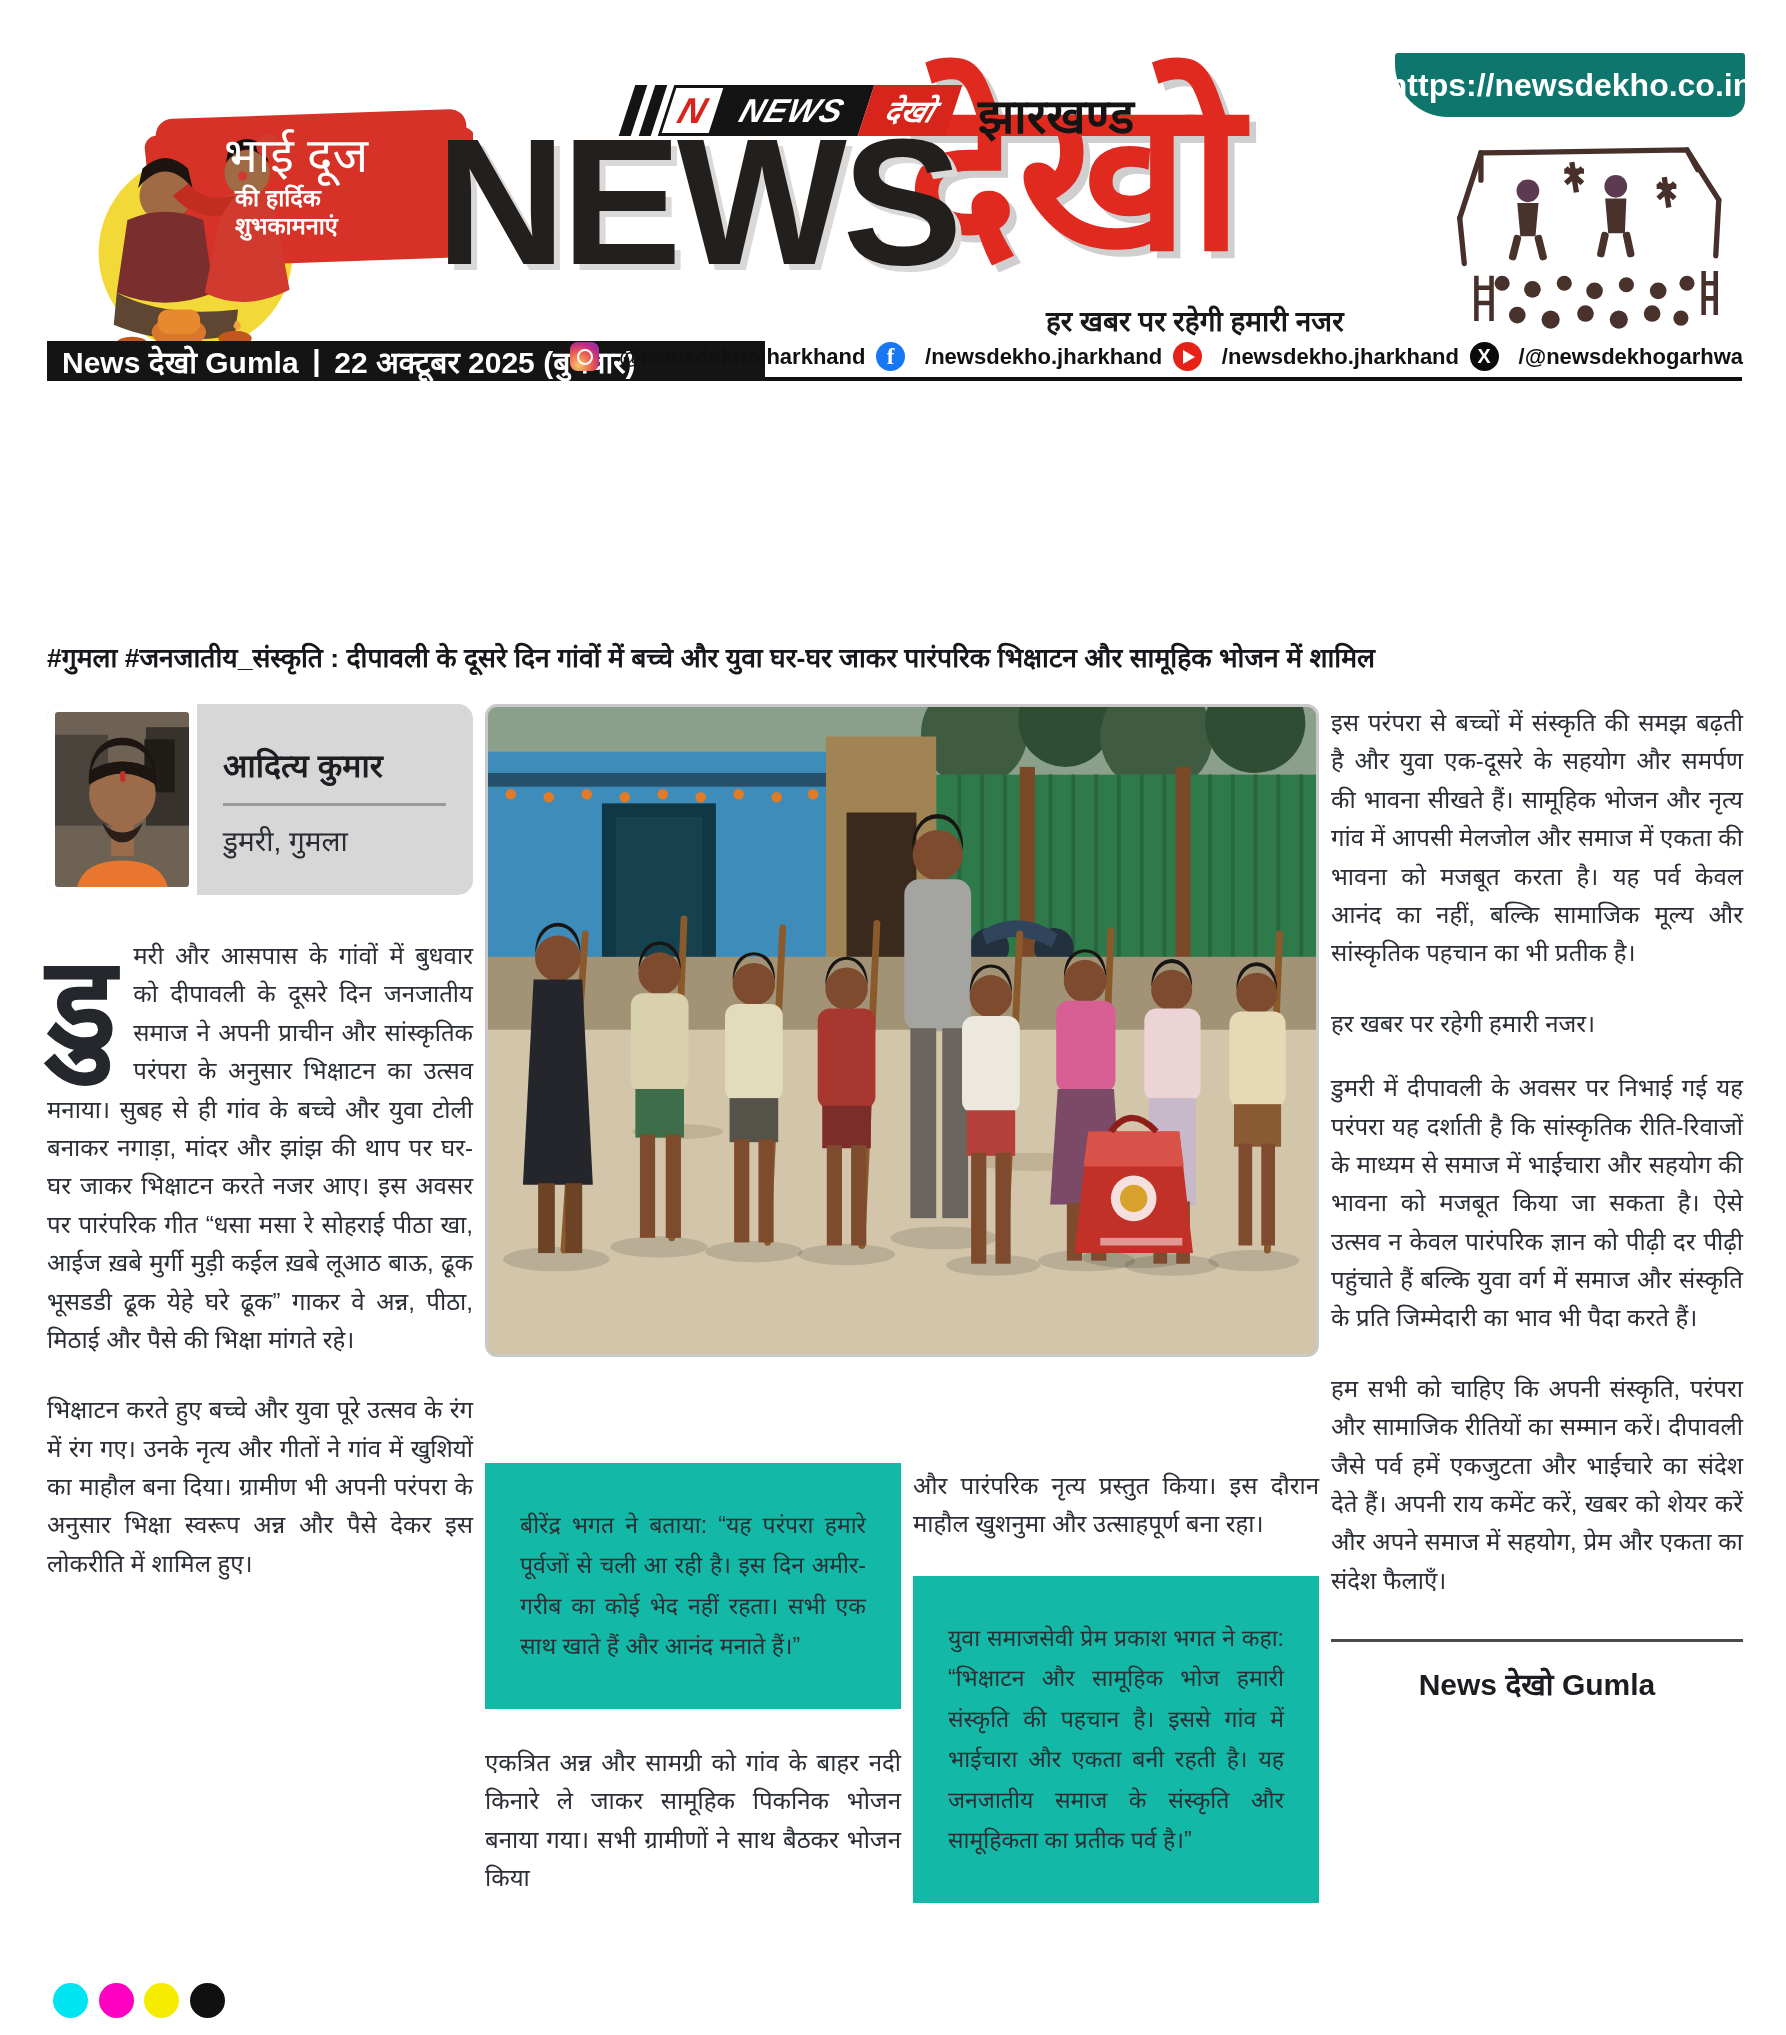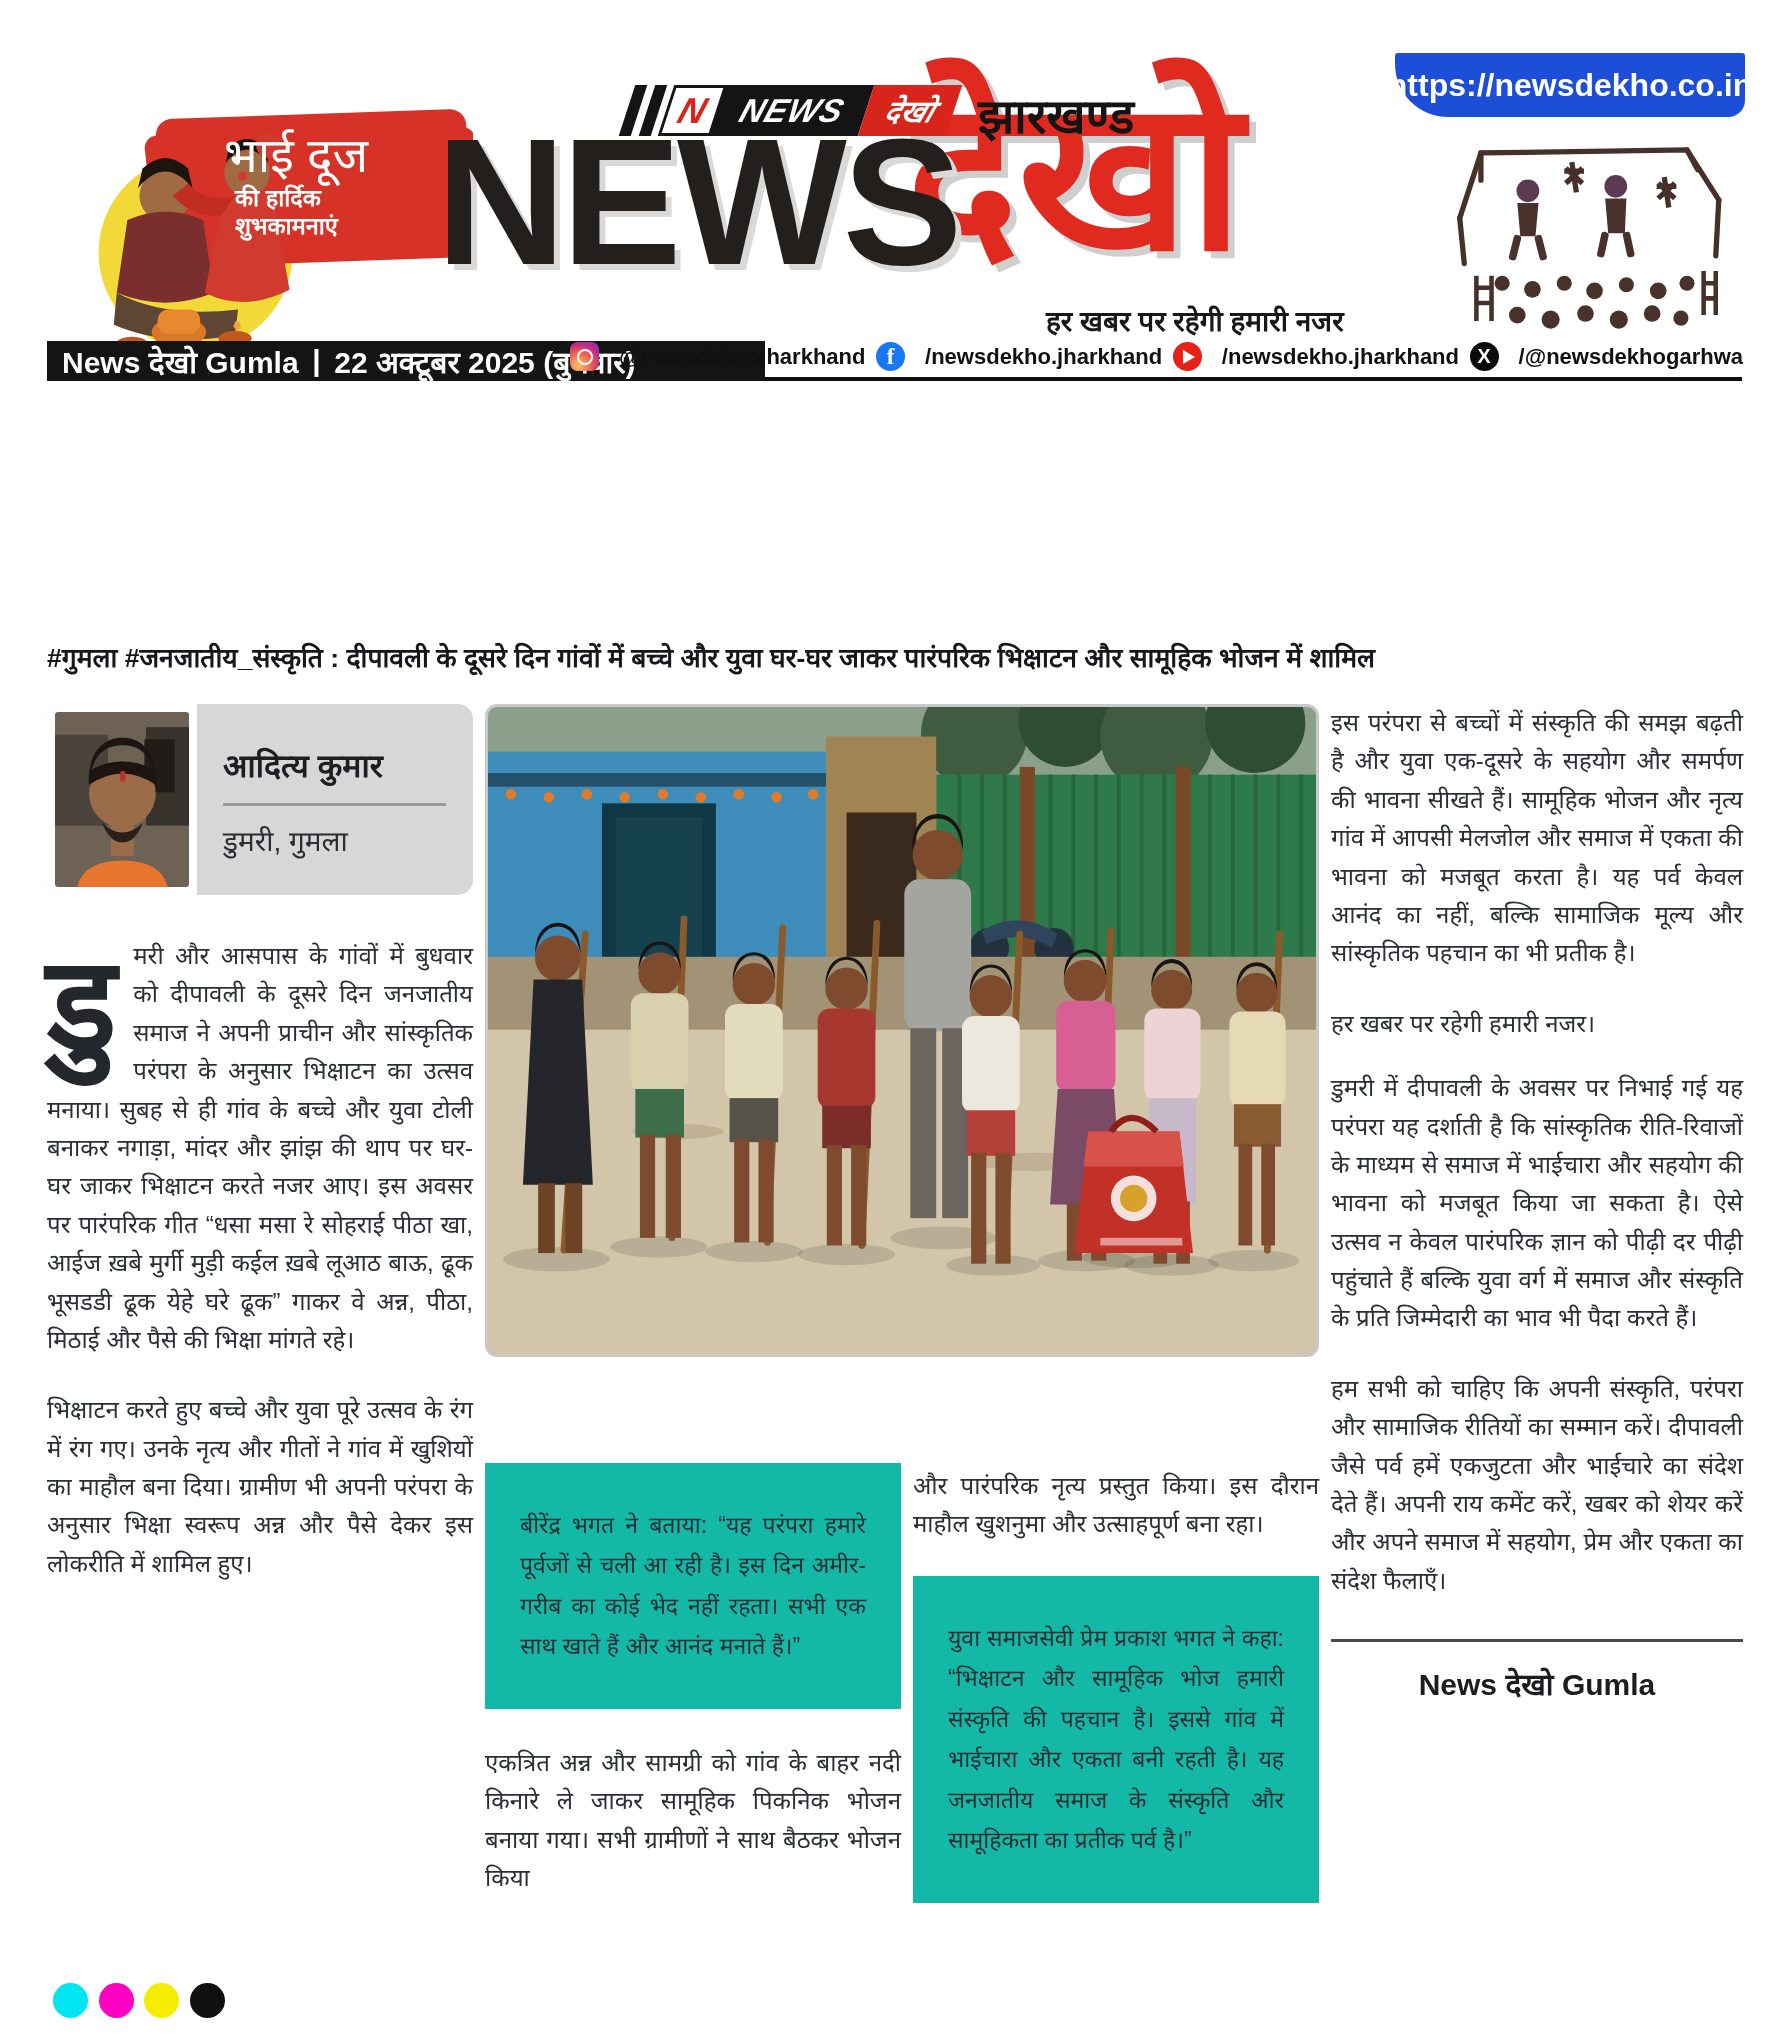--- a/index.html
+++ b/index.html
@@ -24,21 +24,21 @@
   .ls-dekho{background:#d8251c;transform:skewX(-18deg);display:flex;align-items:center;padding:0 19.7px;}
   .ls-dekho span{color:#fff;font-size:30px;font-weight:bold;font-style:italic;}
 
   .logo-news{position:absolute;left:436px;top:112px;font-size:180px;line-height:1.0;font-weight:900;
              letter-spacing:-4.5px;color:#221f1d;text-shadow:6px 6px 0 #d9d9d9;z-index:2;}
   .logo-dekho{position:absolute;left:907px;top:45px;font-size:209px;line-height:1.25;font-weight:bold;
               color:#e02a1f;text-shadow:6.8px 6.8px 0 #cfcfcf;z-index:1;}
   .logo-region{position:absolute;left:978px;top:82px;font-size:48px;font-weight:bold;color:#161412;z-index:3;font-family:Liberation Serif, serif;}
   .logo-tagline{position:absolute;left:1046px;top:301px;font-size:28px;font-weight:bold;color:#181818;z-index:3;}
 
-  .url-banner{position:absolute;left:1395px;top:53px;width:350px;height:64px;background:#1d4ed8;
+  .url-banner{position:absolute;left:1395px;top:53px;width:350px;height:64px;background:#0f766e;
               border-radius:3px 3px 16.7px 53px;display:flex;align-items:center;justify-content:center;z-index:3;}
   .url-banner span{color:#fff;font-size:32px;font-weight:bold;}
   .tribal-art{position:absolute;left:1437px;top:127px;width:303px;height:214px;z-index:2;}
 
   .header-rule{position:absolute;left:47px;top:377px;width:1695px;height:3.8px;background:#101010;}
   .edition-bar{position:absolute;left:47px;top:341px;width:718px;height:40px;background:#141414;
                display:flex;align-items:center;padding-left:15px;box-sizing:border-box;z-index:3;}
   .edition-bar span{color:#fff;font-size:30px;font-weight:bold;white-space:nowrap;}
   .edition-sep{margin:0 13.6px;font-weight:normal;}
   .social-row{position:absolute;right:44px;top:339px;height:35px;display:flex;align-items:center;gap:10.6px;z-index:3;}

